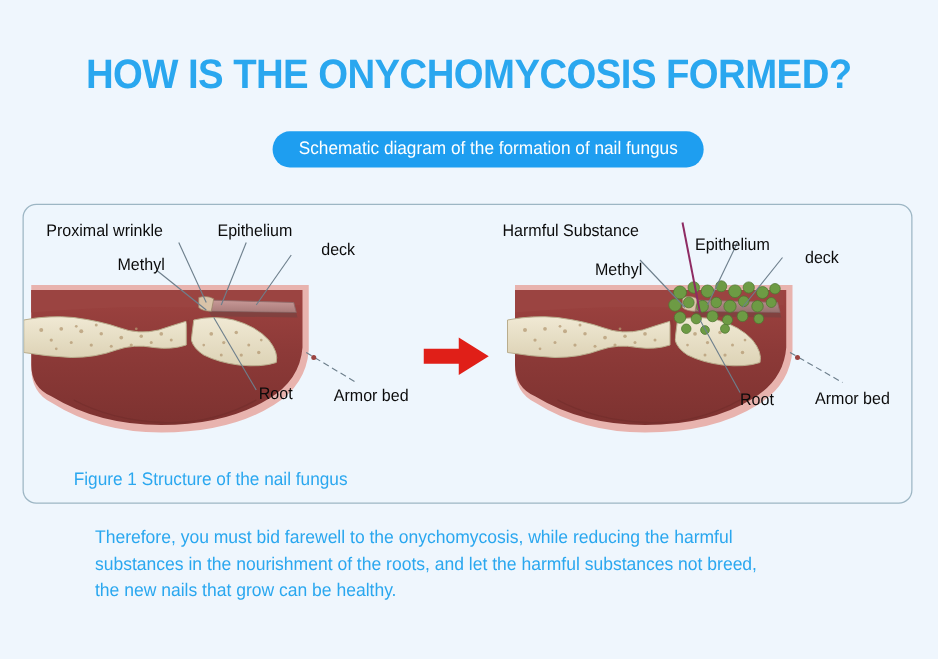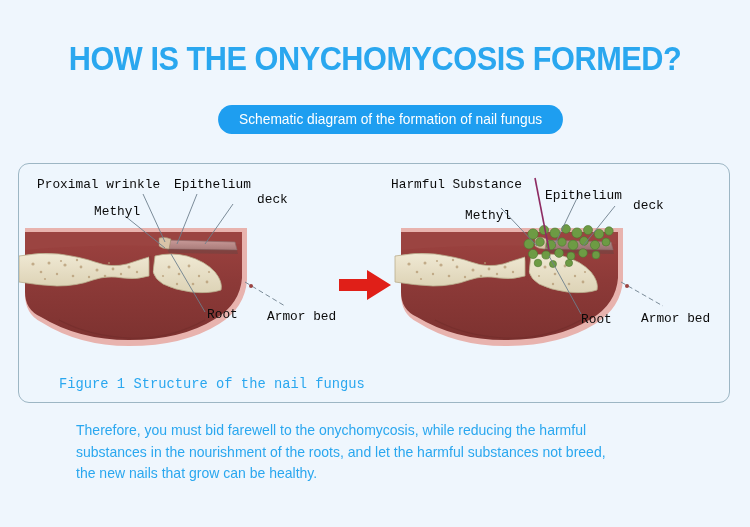--- a/index.html
+++ b/index.html
@@ -37,27 +37,26 @@
   }
 
   
   .panel{
     position:absolute;left:18px;top:163px;
     width:712px;height:240px;
     border:1.4px solid #9db6c4;
     border-radius:11px;
     background:#eef6fd;
     box-sizing:border-box;
-    font-family:Liberation Mono, monospace;
   }
 
   
   .diagram{position:absolute;top:0;height:240px;}
   .diagram.left{left:0;width:356px;}
-  .diagram.right{left:364px;width:356px;}
+  .diagram.right{left:375px;width:356px;}
 
   .fig-svg{position:absolute;left:0;top:0;}
 
   
   .lbl{
     position:absolute;
     color:#0b0b0b;
     font-size:13.5px;
     white-space:nowrap;
     transform:scaleX(0.95);

